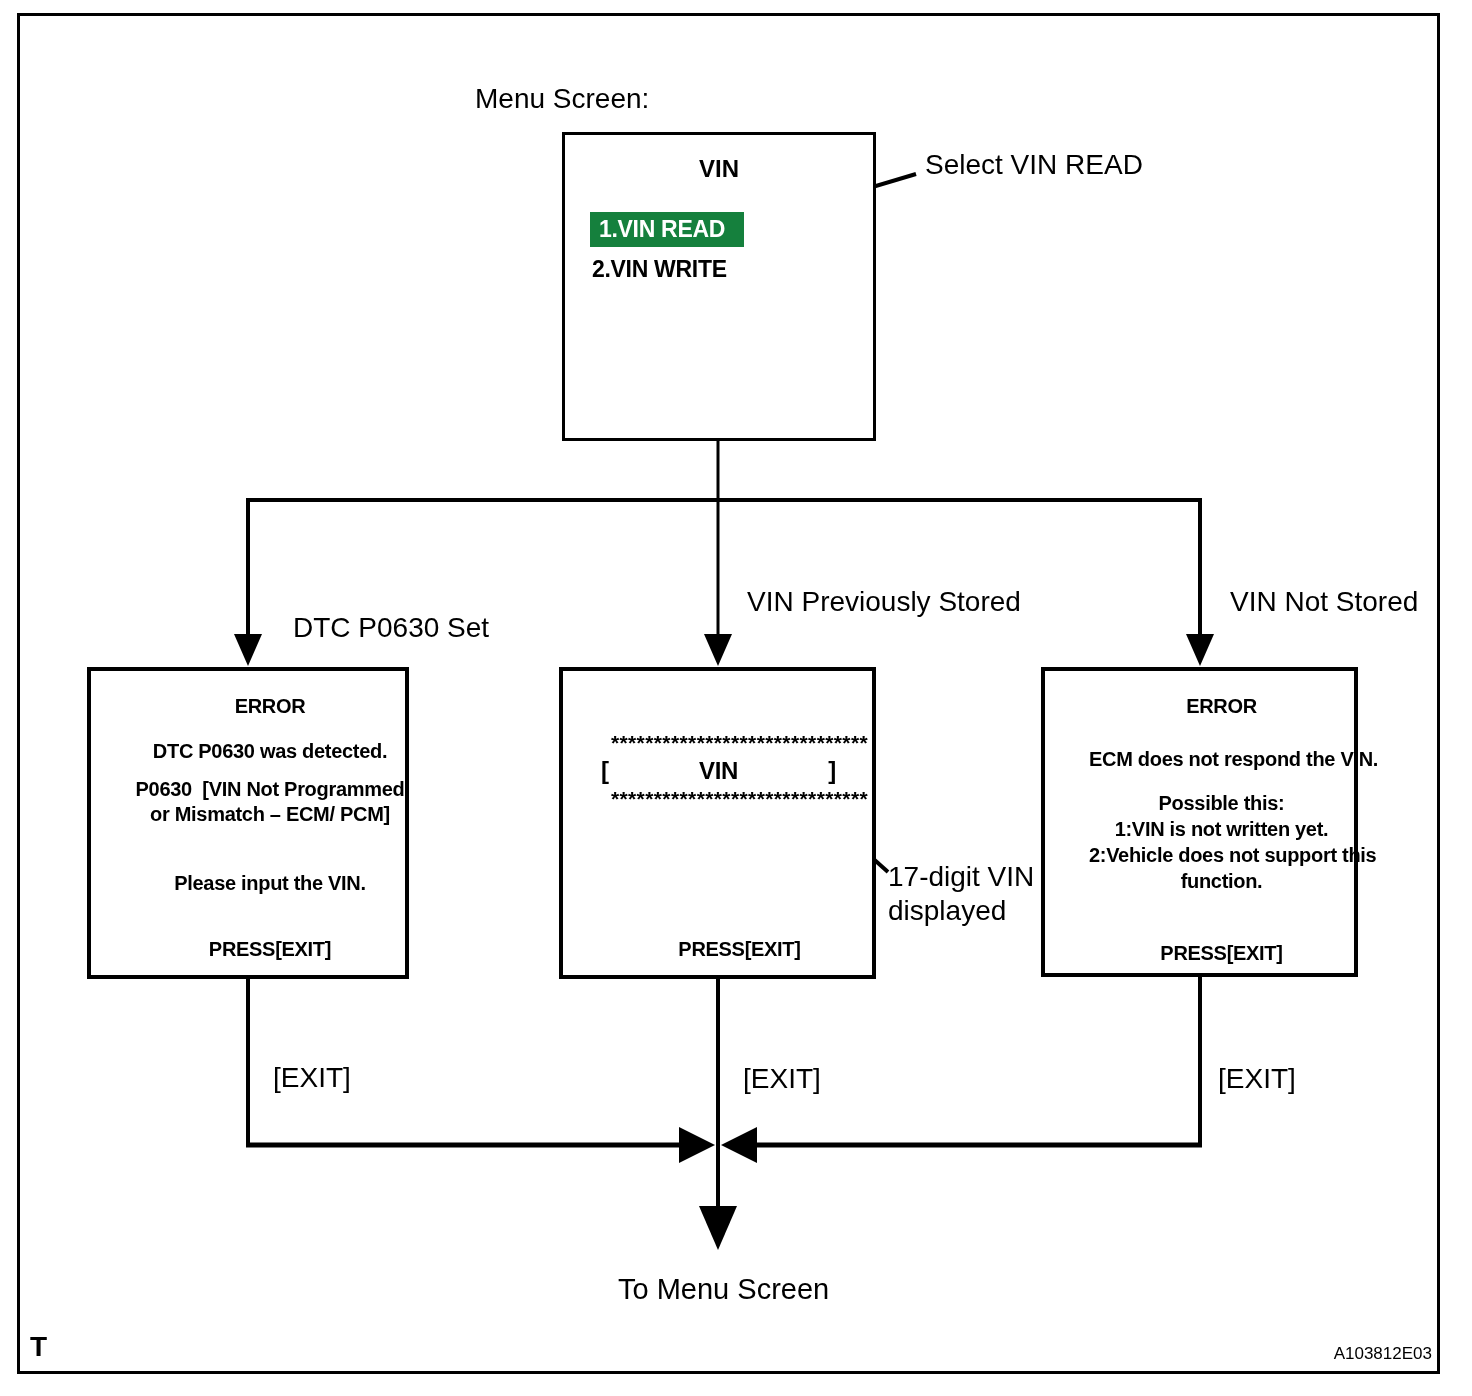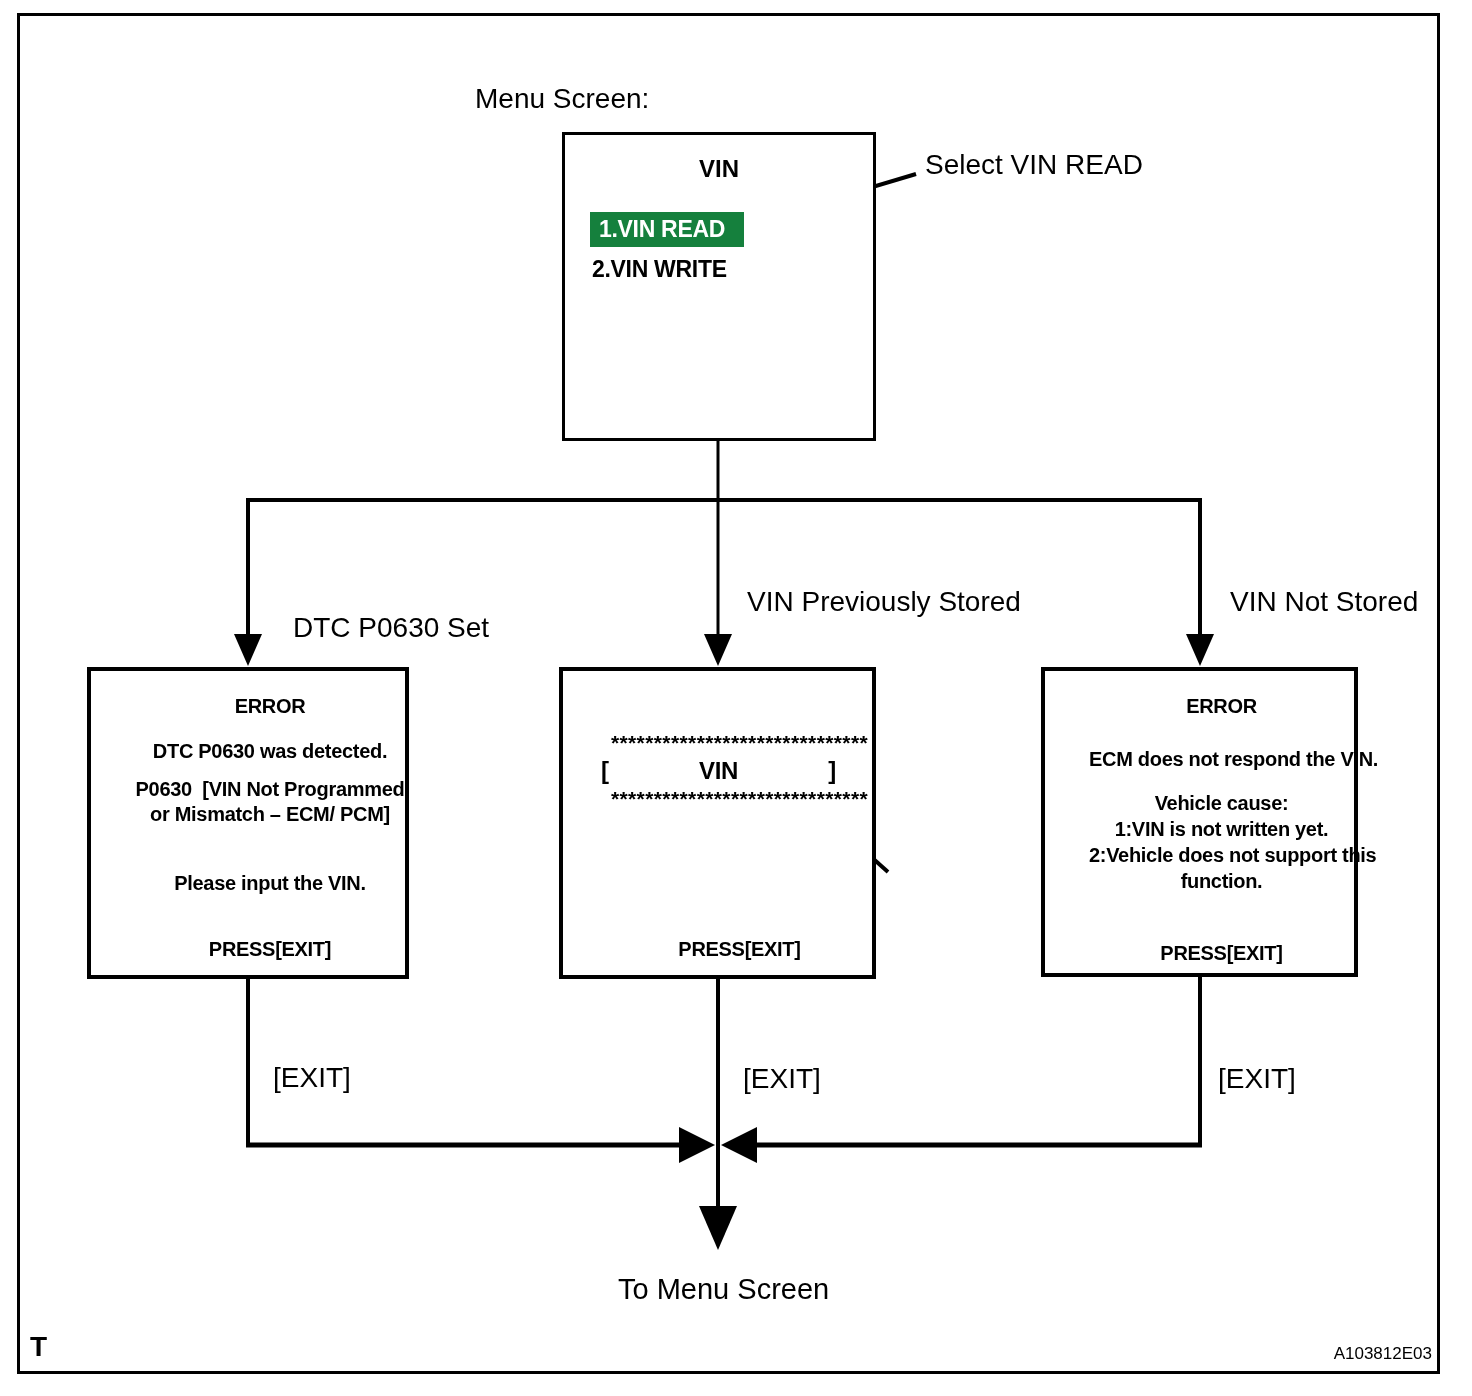--- a/index.html
+++ b/index.html
@@ -164,25 +164,26 @@
     <div class="screen-line ast-row" style="top:60px;">******************************</div>
     <div class="bracket-row" style="top:84px; height:32px;">
       <span>[</span>
       <span>VIN</span>
       <span>]</span>
     </div>
     <div class="screen-line ast-row" style="top:116px;">******************************</div>
     <div class="screen-line" style="top:266px;">PRESS[EXIT]</div>
   </div>
 
+  <div class="label callout-two-line" style="left:888px; top:860px;">17-digit VIN displayed</div>
 
   <div class="screen" style="left:1041px; top:667px; width:317px; height:310px;">
     <div class="screen-line" style="top:23px;">ERROR</div>
     <div class="screen-line" style="top:76px;">ECM does not respond the VIN.</div>
-    <div class="screen-line" style="top:120px;">Vehicle cause:</div>
+    <div class="screen-line" style="top:120px;">Possible this:</div>
     <div class="screen-line" style="top:146px;">1:VIN is not written yet.</div>
     <div class="screen-line" style="top:172px;">2:Vehicle does not support this</div>
     <div class="screen-line" style="top:198px;">function.</div>
     <div class="screen-line" style="top:270px;">PRESS[EXIT]</div>
   </div>
 
   <div class="label" style="left:273px; top:1063px;">[EXIT]</div>
   <div class="label" style="left:743px; top:1064px;">[EXIT]</div>
   <div class="label" style="left:1218px; top:1064px;">[EXIT]</div>
 

